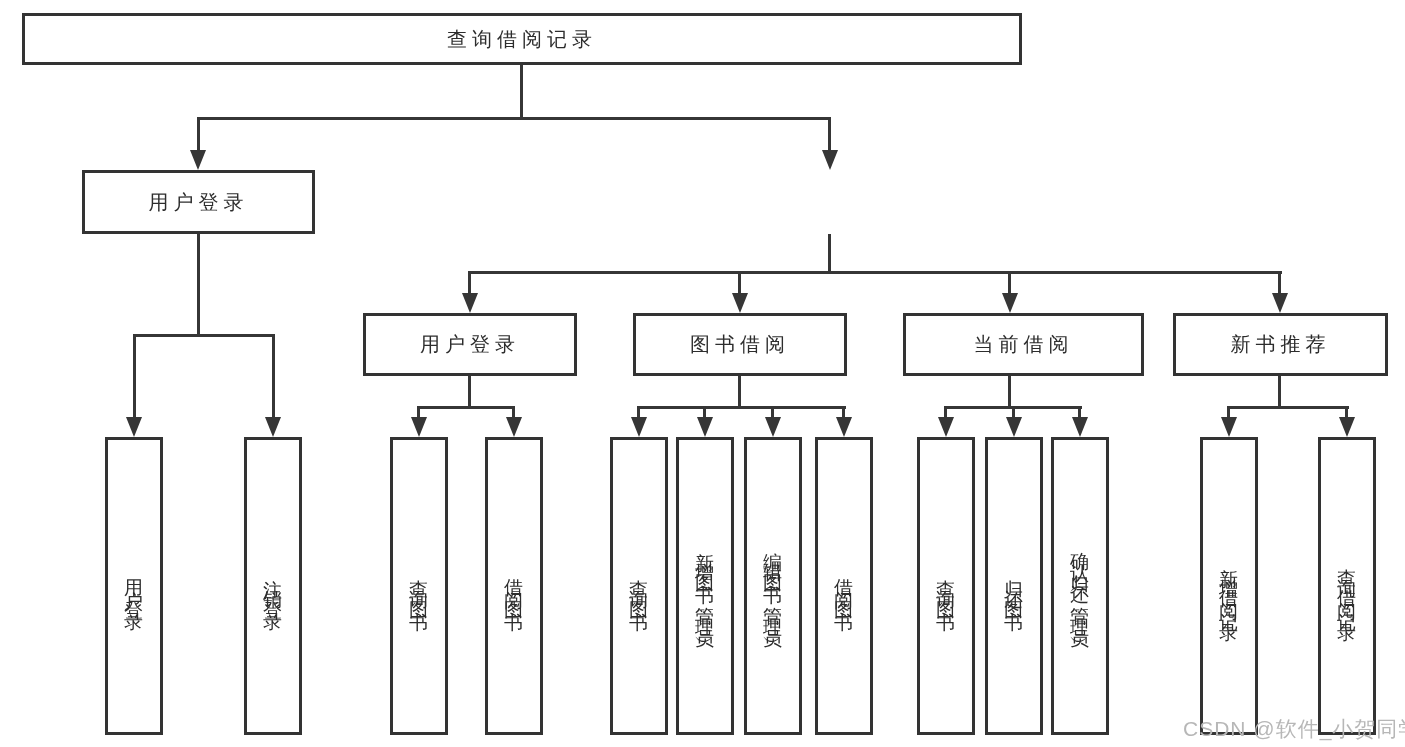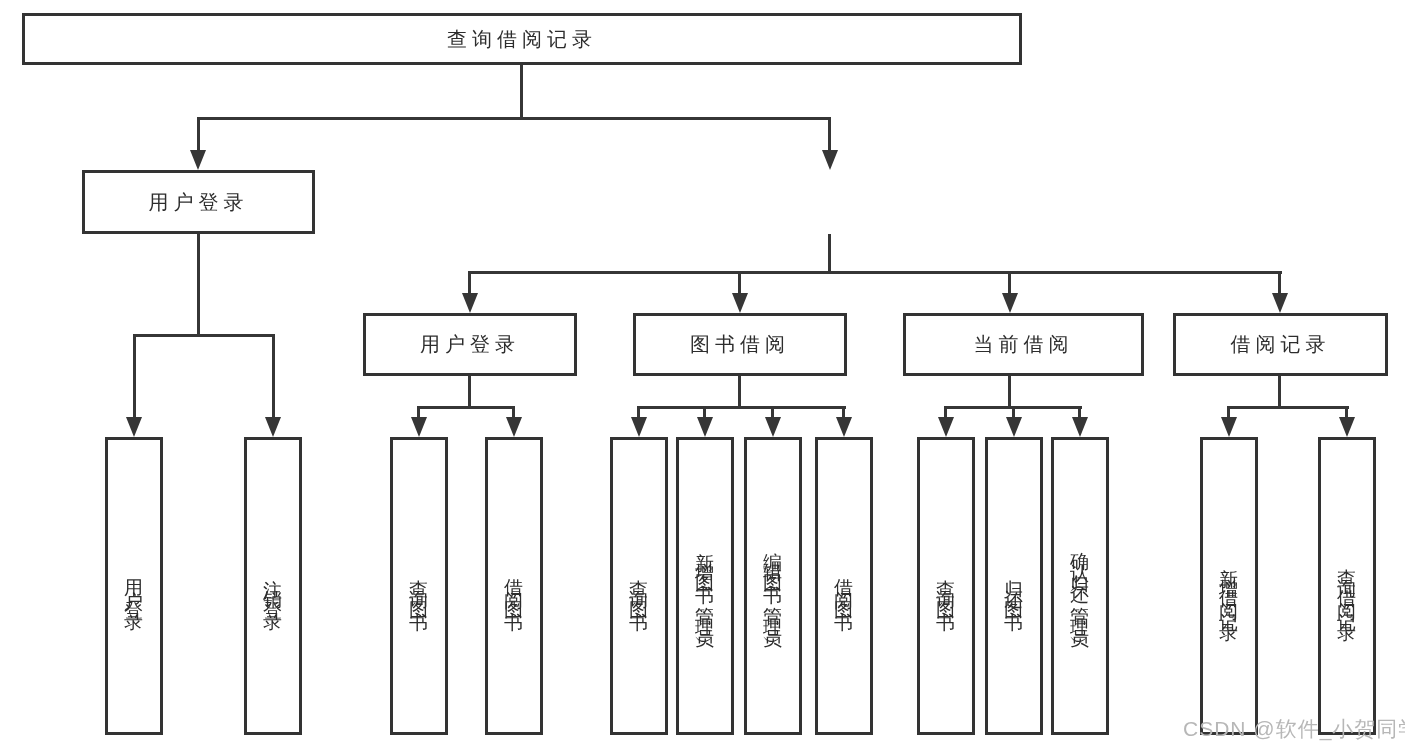--- a/index.html
+++ b/index.html
@@ -104,21 +104,21 @@
   <div class="box-h" style="left:363px;top:313px;width:214px;height:63px">
     <span>用户登录</span>
   </div>
   <div class="box-h" style="left:633px;top:313px;width:214px;height:63px">
     <span>图书借阅</span>
   </div>
   <div class="box-h" style="left:903px;top:313px;width:241px;height:63px">
     <span>当前借阅</span>
   </div>
   <div class="box-h" style="left:1173px;top:313px;width:215px;height:63px">
-    <span>借阅记录</span>
+    <span>新书推荐</span>
   </div>
 
   <div class="vline" style="left:468px;top:376px;height:33px"></div>
   <div class="hline" style="left:417px;top:406px;width:98px"></div>
   <div class="vline" style="left:417px;top:406px;height:20px"></div>
   <div class="arrow" style="left:411px;top:417px"></div>
   <div class="vline" style="left:512px;top:406px;height:20px"></div>
   <div class="arrow" style="left:506px;top:417px"></div>
 
   <div class="vline" style="left:738px;top:376px;height:33px"></div>

